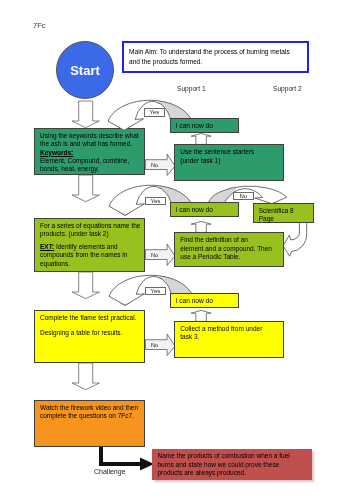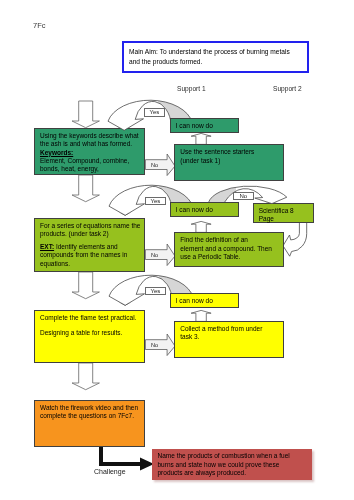--- a/index.html
+++ b/index.html
@@ -22,20 +22,24 @@
 <body>
 
 <div id="page">
 
   <div class="plain" style="left:33px;top:21px;font-size:7.5px;color:#3a3a3a;">7Fc</div>
 
   <div class="tbox" style="left:122px;top:41px;width:187px;height:32px;border:2px solid #2222EE;background:#fff;padding:4px 5px;font-size:6.6px;line-height:1.45;">
     <span>Main Aim: To understand the process of burning metals and the products formed.</span>
   </div>
 
+  <div class="box" style="left:56px;top:41px;width:58px;height:58px;border-radius:50%;background:#3B69E8;border:1px solid #555;
+              display:flex;align-items:center;justify-content:center;">
+    <span style="color:#fff;font-size:13px;font-weight:bold;">Start</span>
+  </div>
 
   <div class="plain" style="left:177px;top:85px;font-size:6.6px;color:#2b2b2b;">Support 1</div>
   <div class="plain" style="left:273px;top:85px;font-size:6.6px;color:#2b2b2b;">Support 2</div>
 
   <svg class="layer" viewBox="0 0 354 500">
     <defs>
 
       <path id="caBody" d="M 108.0,121.2 A 43,27 0 0 1 192.25,122.49 L 192.25,125.2 L 171.22,125.2 A 18.5,26 0 0 0 135.2,119.4 L 143.5,118.8 L 124.2,130.3 Z"></path>
       <clipPath id="caClip">
           <rect x="158" y="90" width="60" height="45"></rect>

